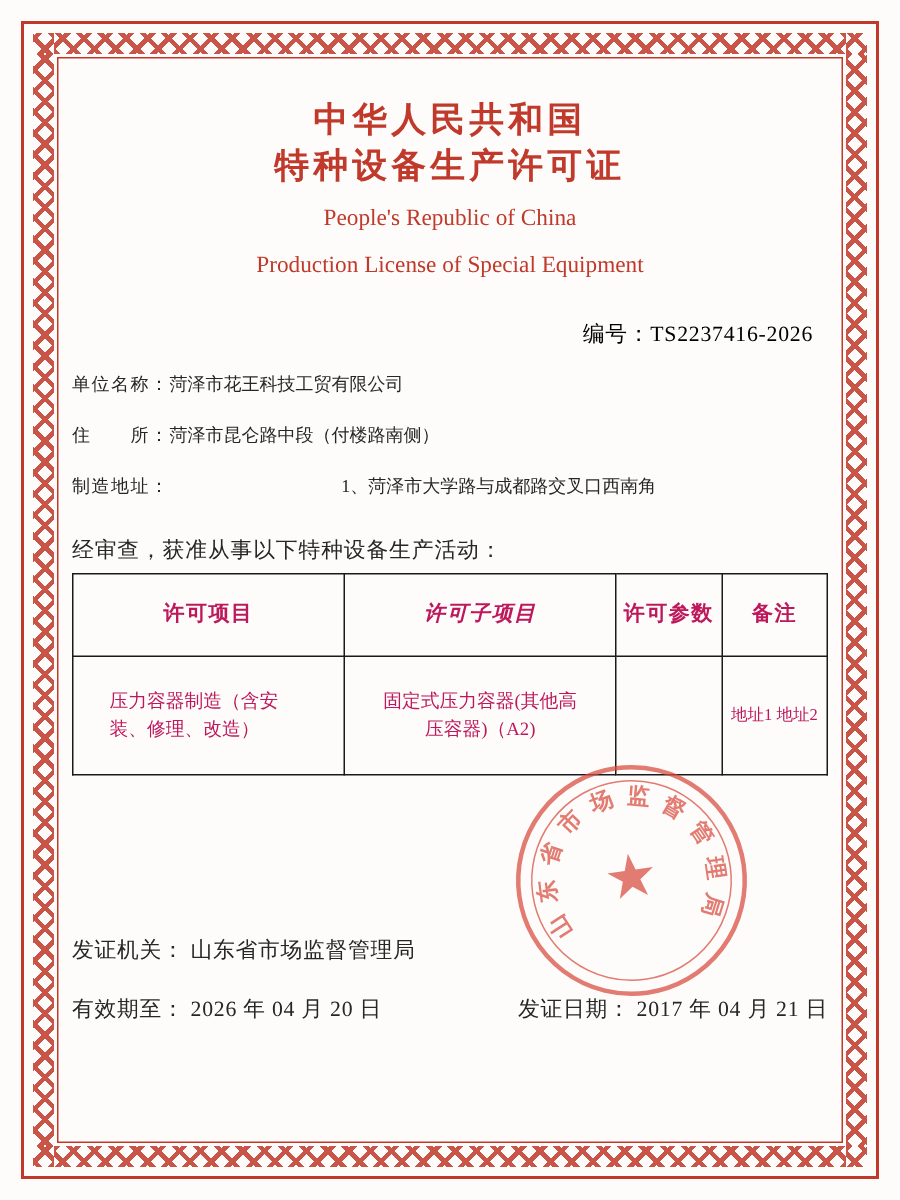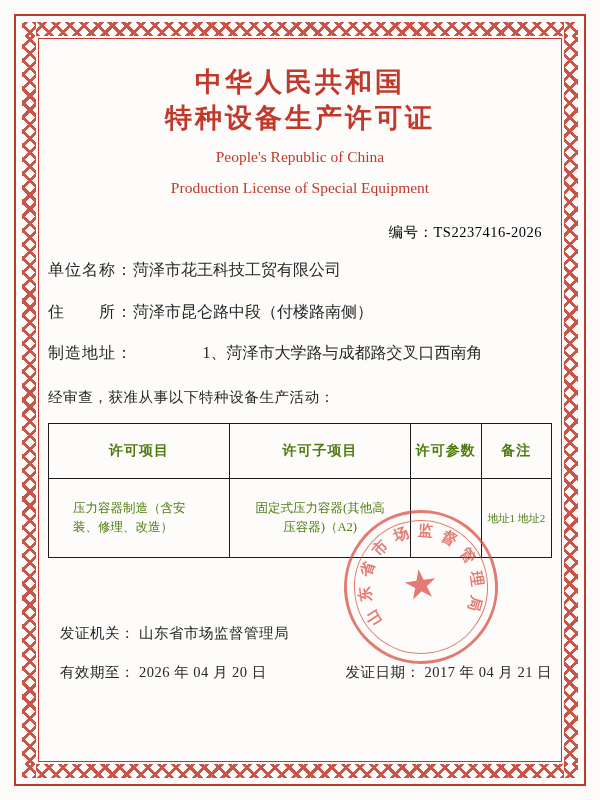--- a/index.html
+++ b/index.html
@@ -73,21 +73,21 @@
     bottom: 48px;
     box-sizing: border-box;
   }
 
   .title-block {
     text-align: center;
     padding-top: 16px;
   }
   .title-cn {
     color: #c0392b;
-    font-size: 27px;
+    font-size: 23px;
     font-weight: bold;
     letter-spacing: 3px;
     line-height: 1.35;
     font-family: "Liberation Serif", serif;
   }
   .title-en {
     color: #c0392b;
     font-size: 15.5px;
     line-height: 1.5;
     margin-top: 8px;
@@ -100,21 +100,21 @@
     padding-right: 10px;
     font-size: 14.5px;
     color: #000000;
     letter-spacing: .5px;
   }
 
   .field {
     display: flex;
     align-items: flex-start;
     margin-top: 14px;
-    font-size: 16px;
+    font-size: 12px;
     color: #262626;
     line-height: 1.7;
   }
   .field .label {
     white-space: nowrap;
     letter-spacing: 1px;
   }
   .field .value {
     position: relative;
     flex: 1;
@@ -129,25 +129,25 @@
 
   .statement {
     margin-top: 22px;
     font-size: 14.5px;
     color: #262626;
     letter-spacing: .6px;
   }
 
   
   table.lic {
-    margin-top: 16px;
+    margin-top: 6px;
     border-collapse: collapse;
     width: 100%;
     font-size: 12.5px;
-    color: #4d7c0f;
+    color: #be185d;
   }
   table.lic th, table.lic td {
     border: 1px solid #1a1a1a;
     padding: 6px 4px;
     text-align: center;
     vertical-align: middle;
     line-height: 1.5;
   }
   table.lic th {
     font-weight: bold;
@@ -157,38 +157,38 @@
   }
   table.lic td.item,
   table.lic td.subitem {
     text-align: left;
     padding: 8px 24px;
     height: 62px;
     font-size: 12.5px;
   }
   table.lic td.subitem { text-align: center; }
   .col-item   { width: 36%; }
-  .col-sub    { width: 36%; }
+  .col-sub    { width: 36%; font-style: italic; }
   .col-param  { width: 14%; }
   .col-note   { width: 14%; }
   .note-cell {
     font-size: 11px;
     line-height: 1.35;
     letter-spacing: 0;
   }
   .th-narrow {
     font-size: 13px;
     letter-spacing: 0;
     line-height: 1.3;
   }
 
   
   .footer {
     position: absolute;
-    left: 12px;
+    left: 0;
     right: 0;
     bottom: 70px;
   }
   .footer-row {
     display: flex;
     align-items: flex-end;
     font-size: 14.5px;
     color: #262626;
     margin-top: 20px;
     letter-spacing: .5px;

